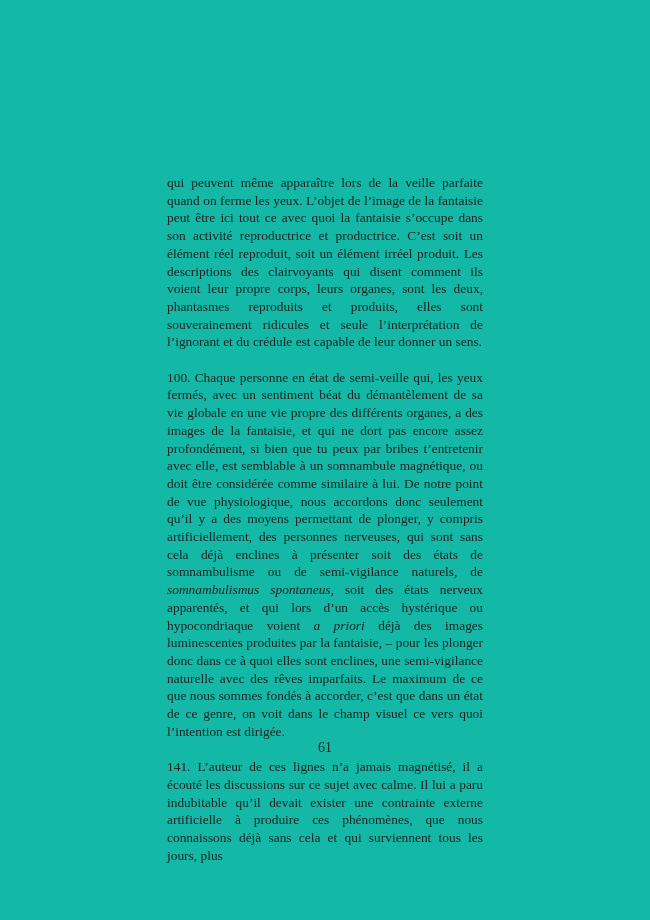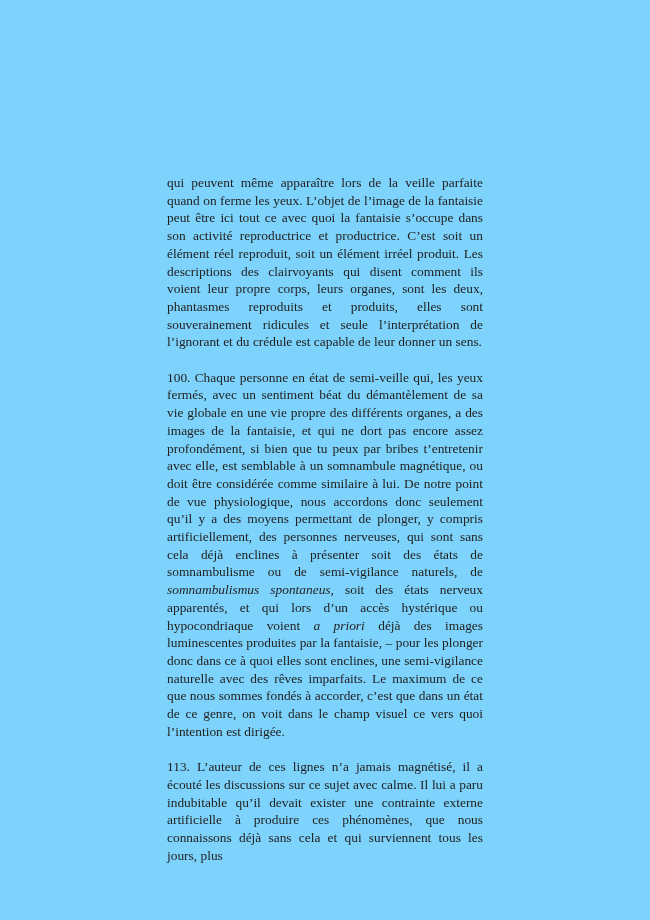--- a/index.html
+++ b/index.html
@@ -1,18 +1,18 @@
 <!DOCTYPE html>
 <html><head>
   <meta charset="utf-8">
   <style>
     html, body { margin: 0; padding: 0; background: #ffffff; }
     body { width: 650px; height: 920px; position: relative; overflow: hidden; }
     .page {
-      position: absolute; left: 0; top: 0; width: 650px; height: 920px; background: #7dd3fc;
+      position: absolute; left: 0; top: 0; width: 650px; height: 920px; background: #14b8a6;
     }
     .text-block {
       position: absolute;
       left: 167px;
       top: 174px;
       width: 316px;
       font-family: "Liberation Serif", "DejaVu Serif", serif;
       font-size: 13.4px;
       line-height: 17.7px;
       color: #222222;
@@ -33,15 +33,16 @@
       color: #222222;
     }
   </style>
 </head>
 <body>
 
 <div class="page">
   <div class="text-block">
     <p>qui peuvent même apparaître lors de la veille parfaite quand on ferme les yeux. L’objet de l’image de la fantaisie peut être ici tout ce avec quoi la fantaisie s’occupe dans son activité reproductrice et productrice. C’est soit un élément réel reproduit, soit un élément irréel produit. Les descriptions des clairvoyants qui disent comment ils voient leur propre corps, leurs organes, sont les deux, phantasmes reproduits et produits, elles sont souverainement ridicules et seule l’interprétation de l’ignorant et du crédule est capable de leur donner un sens.</p>
     <p><span>100. Chaque personne en état de semi-veille qui, les yeux fermés, avec un sentiment béat du démantèlement de sa vie globale en une vie propre des différents organes, a des images de la fantaisie, et qui ne dort pas encore assez profondément, si bien que tu peux par bribes t’entretenir avec elle, est semblable à un somnambule magnétique, ou doit être considérée comme similaire à lui. De notre point de vue physiologique, nous accordons donc seulement qu’il y a des moyens permettant de plonger, y compris artificielle­ment, des personnes nerveuses, qui sont sans cela déjà enclines à présenter soit des états de somnambulisme ou de semi-vigilance naturels, de </span><em>somnambulismus spontaneus,</em><span> soit des états nerveux apparentés, et qui lors d’un accès hystérique ou hypocondriaque voient </span><em>a priori</em><span> déjà des images luminescentes produites par la fantaisie, – pour les plonger donc dans ce à quoi elles sont enclines, une semi-vigilance naturelle avec des rêves imparfaits. Le maximum de ce que nous sommes fondés à accorder, c’est que dans un état de ce genre, on voit dans le champ visuel ce vers quoi l’intention est dirigée.</span></p>
-    <p>113. L’auteur de ces lignes n’a jamais magnétisé, il a écouté les discussions sur ce sujet avec calme. Il lui a paru indubitable qu’il devait exister une contrainte externe artificielle à produire ces phénomènes, que nous connaissons déjà sans cela et qui surviennent tous les jours, plus</p>
+    <p>141. L’auteur de ces lignes n’a jamais magnétisé, il a écouté les discussions sur ce sujet avec calme. Il lui a paru indubitable qu’il devait exister une contrainte externe artificielle à produire ces phénomènes, que nous connaissons déjà sans cela et qui surviennent tous les jours, plus</p>
   </div>
+  <div class="page-number">61</div>
 </div>
 
 </body></html>

